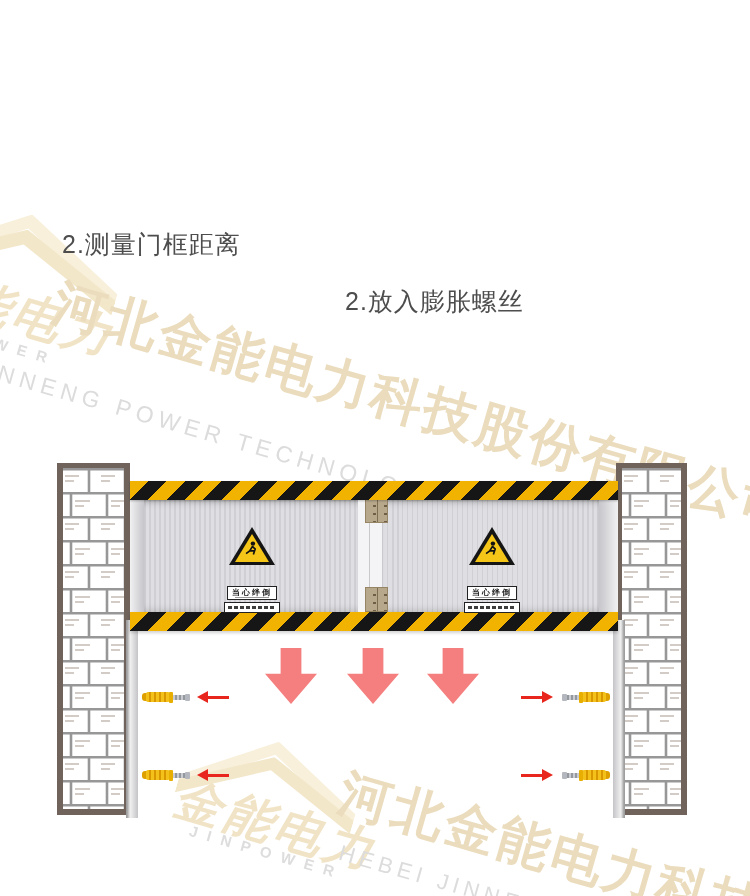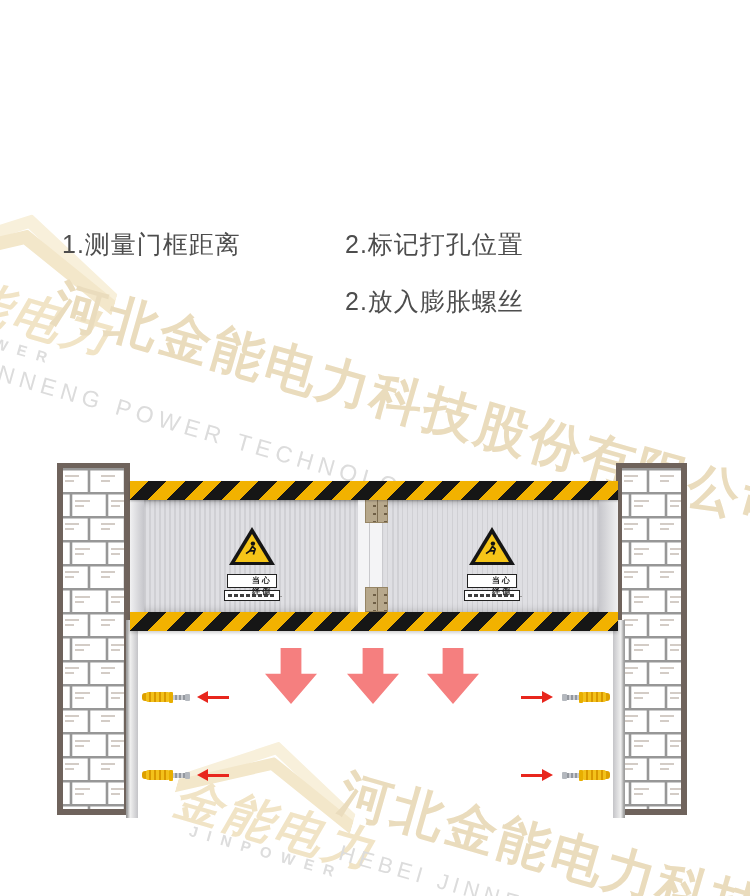--- a/index.html
+++ b/index.html
@@ -64,22 +64,22 @@
   #hinge-top{top:498px;} #hinge-bottom{top:587px;}
 
   
   .warnsign{position:absolute;top:527px;width:56px;text-align:center;}
   #warnsign-left{left:224px;} #warnsign-right{left:464px;}
   .tri-outer{position:relative;width:46px;height:38px;margin:0 auto;
     clip-path:polygon(50% 0,100% 100%,0 100%);background:#151515;}
   .tri-inner{position:absolute;left:6px;right:6px;top:7px;bottom:3px;
     clip-path:polygon(50% 0,100% 100%,0 100%);background:#f5c518;}
   .tri-icon{position:absolute;left:50%;bottom:4px;transform:translateX(-50%);}
-  .warnbox1{margin:9px auto 0;width:50px;height:14px;background:#fff;border:1px solid #222;
-    box-sizing:border-box;font-size:8px;font-weight:700;letter-spacing:2px;color:#222;line-height:11px;padding-left:20px;}
+  .warnbox1{margin:21px auto 0;width:50px;height:14px;background:#fff;border:1px solid #222;
+    box-sizing:border-box;font-size:8px;font-weight:700;letter-spacing:2px;color:#222;line-height:11px;}
   .warnbox1::after{content:"";display:block;margin:-1px auto 0;width:34px;height:1px;background:#999;}
   .warnbox2{margin:2px auto 0;width:56px;height:11px;background:#fff;border:1px solid #222;box-sizing:border-box;}
   .warnbox2 i{display:block;margin:2.5px 3px 0;height:3.5px;
     background:repeating-linear-gradient(90deg,#3e3e3e 0 4px,transparent 4px 6px);}
 
   
   .down-arrow{position:absolute;top:648px;width:52px;height:56px;background:var(--arrow-salmon,#f57f7f);
     clip-path:polygon(30% 0,70% 0,70% 46%,100% 46%,50% 100%,0 46%,30% 46%);}
   #down1{left:265px;} #down2{left:347px;} #down3{left:427px;}
   .h-arrow{position:absolute;width:32px;height:12px;}
@@ -135,22 +135,21 @@
 
   <div class="wm wm-rot wm-cn-big" style="left:350px;top:758px;">河北金能电力科技股份有限公司</div>
   <div class="wm wm-rot wm-en" style="left:343px;top:840px;font-size:22px;letter-spacing:5px;">HEBEI JINNENG POWER TECHNOLOGY CO.,LTD</div>
 </div>
 
 <div class="layer" id="content">
 
   <div class="title">
   </div>
 
-  <div class="step c1 r1">1.测量门框距离</div>
-  <div class="step c2 r1">2.标记打孔位置</div>
+  <div class="step c1 r1">2.测量门框距离</div>
   <div class="step c2 r2">2.放入膨胀螺丝</div>
 
   <div>
 
     <div class="wall" id="wall-left">
       <svg>
         <defs>
           <pattern id="brick" width="36" height="48" patternUnits="userSpaceOnUse">
             <rect width="36" height="48" fill="#ffffff"></rect>
             <g stroke="#979797" stroke-width="2.6" fill="none">

